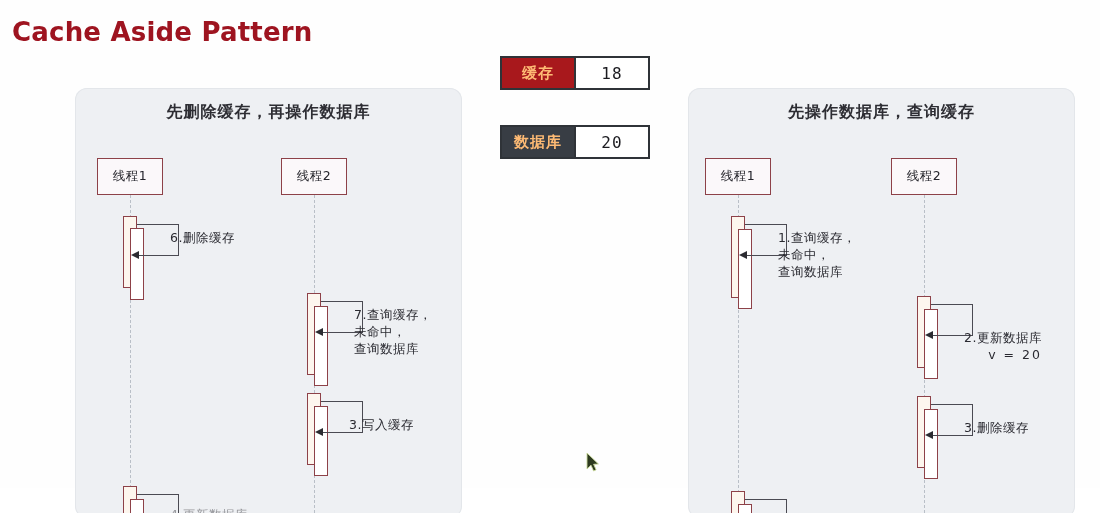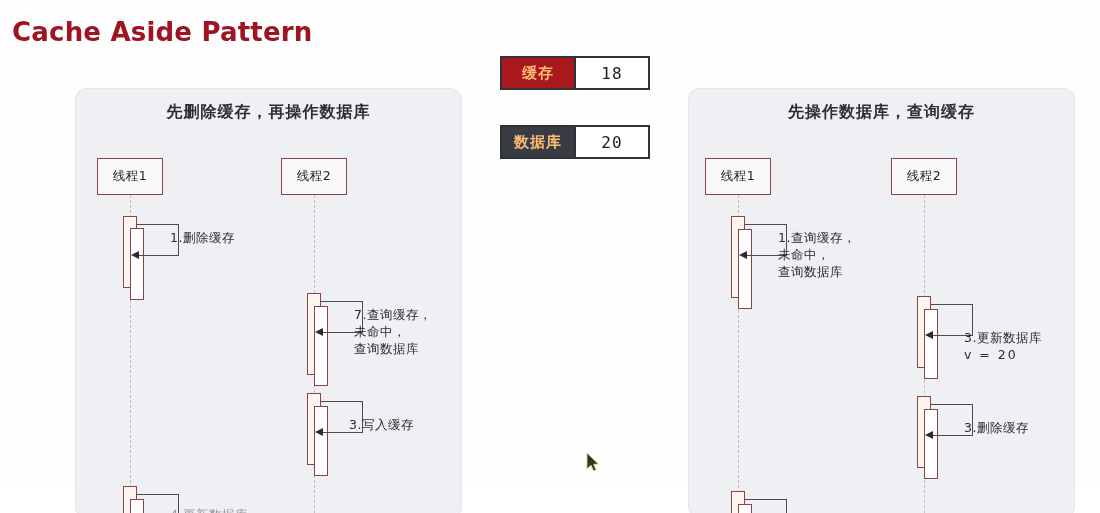--- a/index.html
+++ b/index.html
@@ -120,21 +120,21 @@
     position: absolute;
     font-size: 12.5px;
     line-height: 17px;
     color: #2a2a31;
     font-family: "DejaVu Sans", sans-serif;
     white-space: pre-line;
     letter-spacing: 0.5px;
   }
   .step-label .sub {
     display: block;
-    text-align: left;
+    text-align: right;
     letter-spacing: 2px;
   }
 
   
   .state-box {
     position: absolute;
     height: 34px;
     display: flex;
     align-items: stretch;
     box-sizing: border-box;
@@ -194,21 +194,21 @@
       <span>线程2</span>
     </div>
 
     <div class="lifeline" style="left:55px; top:107px; height:323px;"></div>
     <div class="lifeline" style="left:239px; top:107px; height:323px;"></div>
 
     <div class="act-outer" style="left:48px; top:128px; height:72px;"></div>
     <div class="act-inner" style="left:55px; top:140px; height:72px;"></div>
     <div class="selfcall" style="left:62px; top:136px; width:42px; height:32px;"></div>
     <div class="arrowhead" style="left:56px; top:163px;"></div>
-    <div class="step-label" style="left:95px; top:141px;">1.删除缓存</div>
+    <div class="step-label" style="left:95px; top:141px;">6.删除缓存</div>
 
     <div class="act-outer" style="left:232px; top:205px; height:82px;"></div>
     <div class="act-inner" style="left:239px; top:218px; height:80px;"></div>
     <div class="selfcall" style="left:246px; top:213px; width:42px; height:32px;"></div>
     <div class="arrowhead" style="left:240px; top:240px;"></div>
     <div class="step-label" style="left:279px; top:218px;">7.查询缓存，
  未命中，
  查询数据库</div>
 
     <div class="act-outer" style="left:232px; top:305px; height:72px;"></div>
@@ -243,21 +243,21 @@
     <div class="arrowhead" style="left:51px; top:163px;"></div>
     <div class="step-label" style="left:90px; top:141px;">1.查询缓存，
  未命中，
  查询数据库</div>
 
     <div class="act-outer" style="left:229px; top:208px; height:72px;"></div>
     <div class="act-inner" style="left:236px; top:221px; height:70px;"></div>
     <div class="selfcall" style="left:243px; top:216px; width:42px; height:32px;"></div>
     <div class="arrowhead" style="left:237px; top:243px;"></div>
     <div class="step-label" style="left:276px; top:224px;">
-      <span>3.更新数据库</span>
+      <span>2.更新数据库</span>
       <span class="sub">v = 20</span>
     </div>
 
     <div class="act-outer" style="left:229px; top:308px; height:72px;"></div>
     <div class="act-inner" style="left:236px; top:321px; height:70px;"></div>
     <div class="selfcall" style="left:243px; top:316px; width:42px; height:32px;"></div>
     <div class="arrowhead" style="left:237px; top:343px;"></div>
     <div class="step-label" style="left:276px; top:331px;">3.删除缓存</div>
 
     <div class="act-outer" style="left:43px; top:403px; height:72px;"></div>

